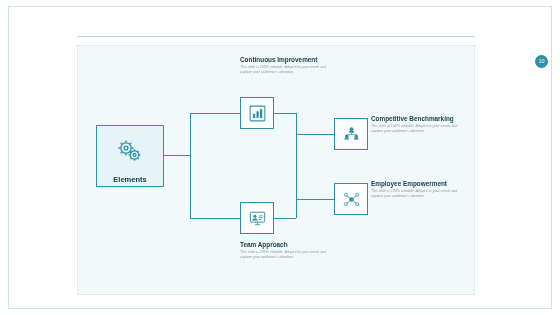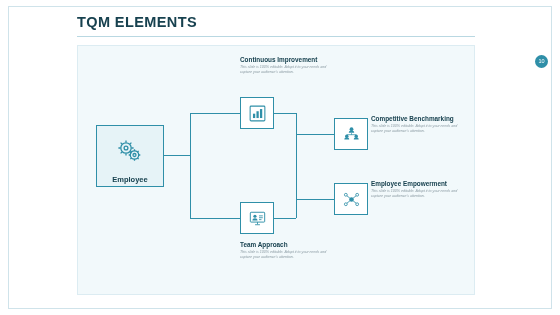--- a/index.html
+++ b/index.html
@@ -151,23 +151,20 @@
     justify-content: center;
   }
 </style>
 </head>
 <body>
 
 <div id="slide">
 
   <div class="slide-border"></div>
 
-  <div class="title-bar">
-    <div class="title-text">TQM ELEMENTS</div>
-  </div>
   <div class="title-rule"></div>
 
   <div class="canvas"></div>
 
   <div class="page-badge">10</div>
 
   <div class="line h" style="left:164px; top:155px; width:26px;"></div>
   <div class="line v" style="left:190px; top:113px; height:105px;"></div>
   <div class="line h" style="left:190px; top:113px; width:50px;"></div>
   <div class="line h" style="left:190px; top:218px; width:50px;"></div>
@@ -185,21 +182,21 @@
           <circle cx="9" cy="9" r="5.2"></circle>
           <circle cx="9" cy="9" r="1.9"></circle>
           <path d="M9 1.4v2.1M9 14.5v2.1M1.4 9h2.1M14.5 9h2.1M3.6 3.6l1.5 1.5M12.9 12.9l1.5 1.5M14.4 3.6l-1.5 1.5M5.1 12.9l-1.5 1.5"></path>
           <circle cx="17.5" cy="16" r="4.2"></circle>
           <circle cx="17.5" cy="16" r="1.5"></circle>
           <path d="M17.5 10.2v1.8M17.5 20v1.8M11.7 16h1.8M21.5 16h1.8M13.4 11.9l1.3 1.3M20.3 18.8l1.3 1.3M21.6 11.9l-1.3 1.3M14.7 18.8l-1.3 1.3"></path>
         </svg>
       </span>
     </div>
   </div>
-  <div class="elements-label">Employee</div>
+  <div class="elements-label">Elements</div>
 
   <div class="node node-small node-ci">
     <div class="node-inner">
       <span>
         <svg class="icon-svg" width="17" height="17" viewBox="0 0 18 18" fill="none" stroke="#2f8fa8" stroke-width="1.1">
           <rect x="1.2" y="1.2" width="15.6" height="15.6" rx="1"></rect>
           <rect x="4.2" y="9.2" width="2.4" height="4.6" fill="#2f8fa8" stroke="none"></rect>
           <rect x="7.9" y="6.6" width="2.4" height="7.2" fill="#2f8fa8" stroke="none"></rect>
           <rect x="11.6" y="4.3" width="2.4" height="9.5" fill="#2f8fa8" stroke="none"></rect>
         </svg>

